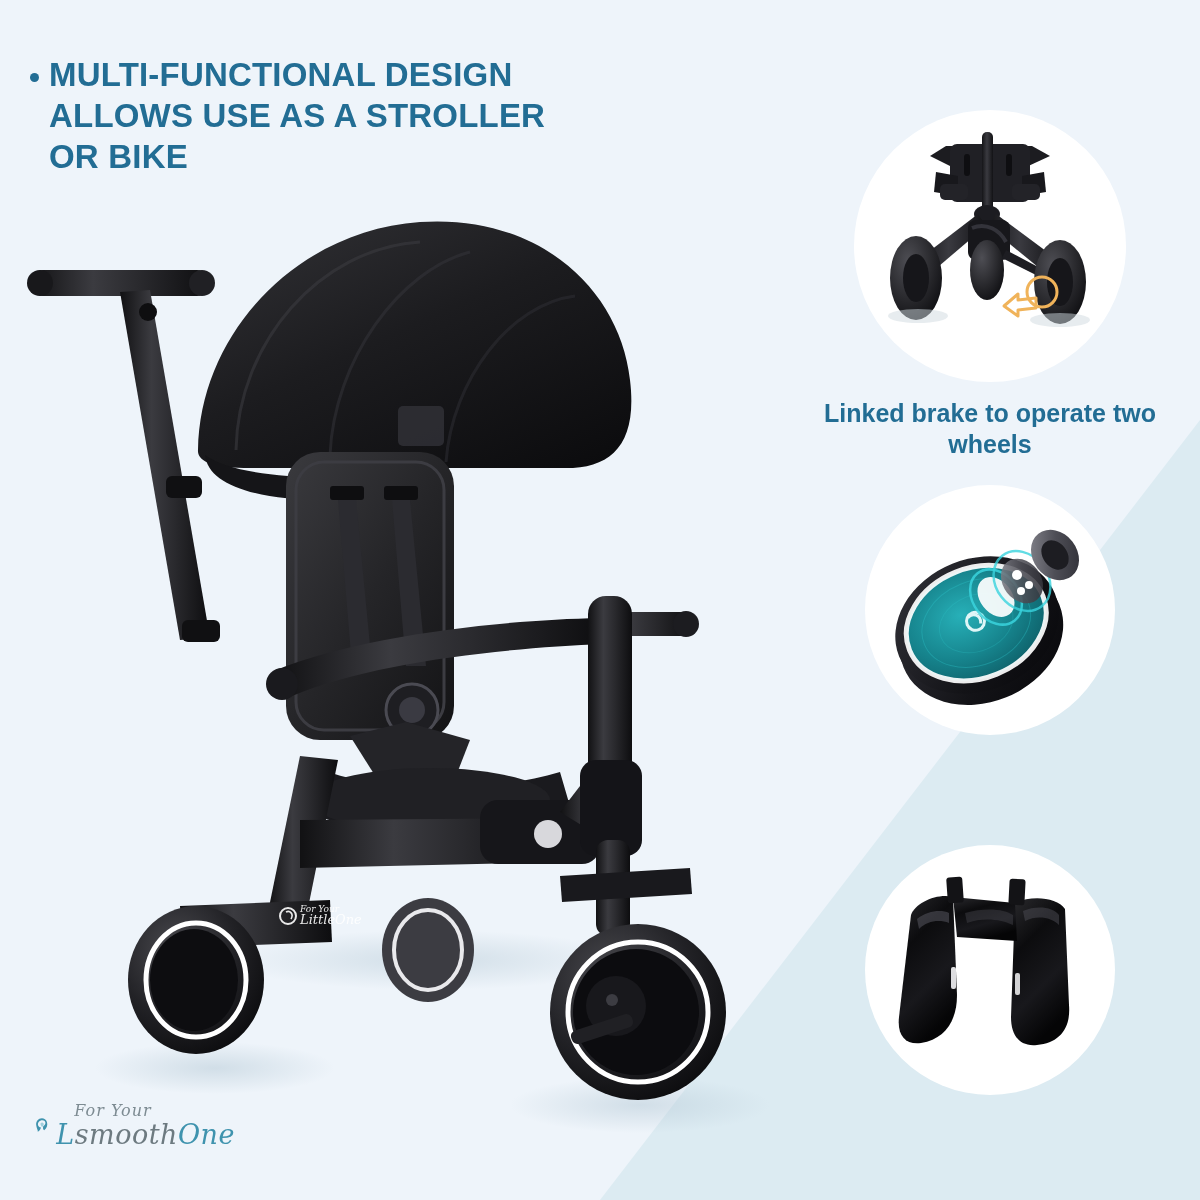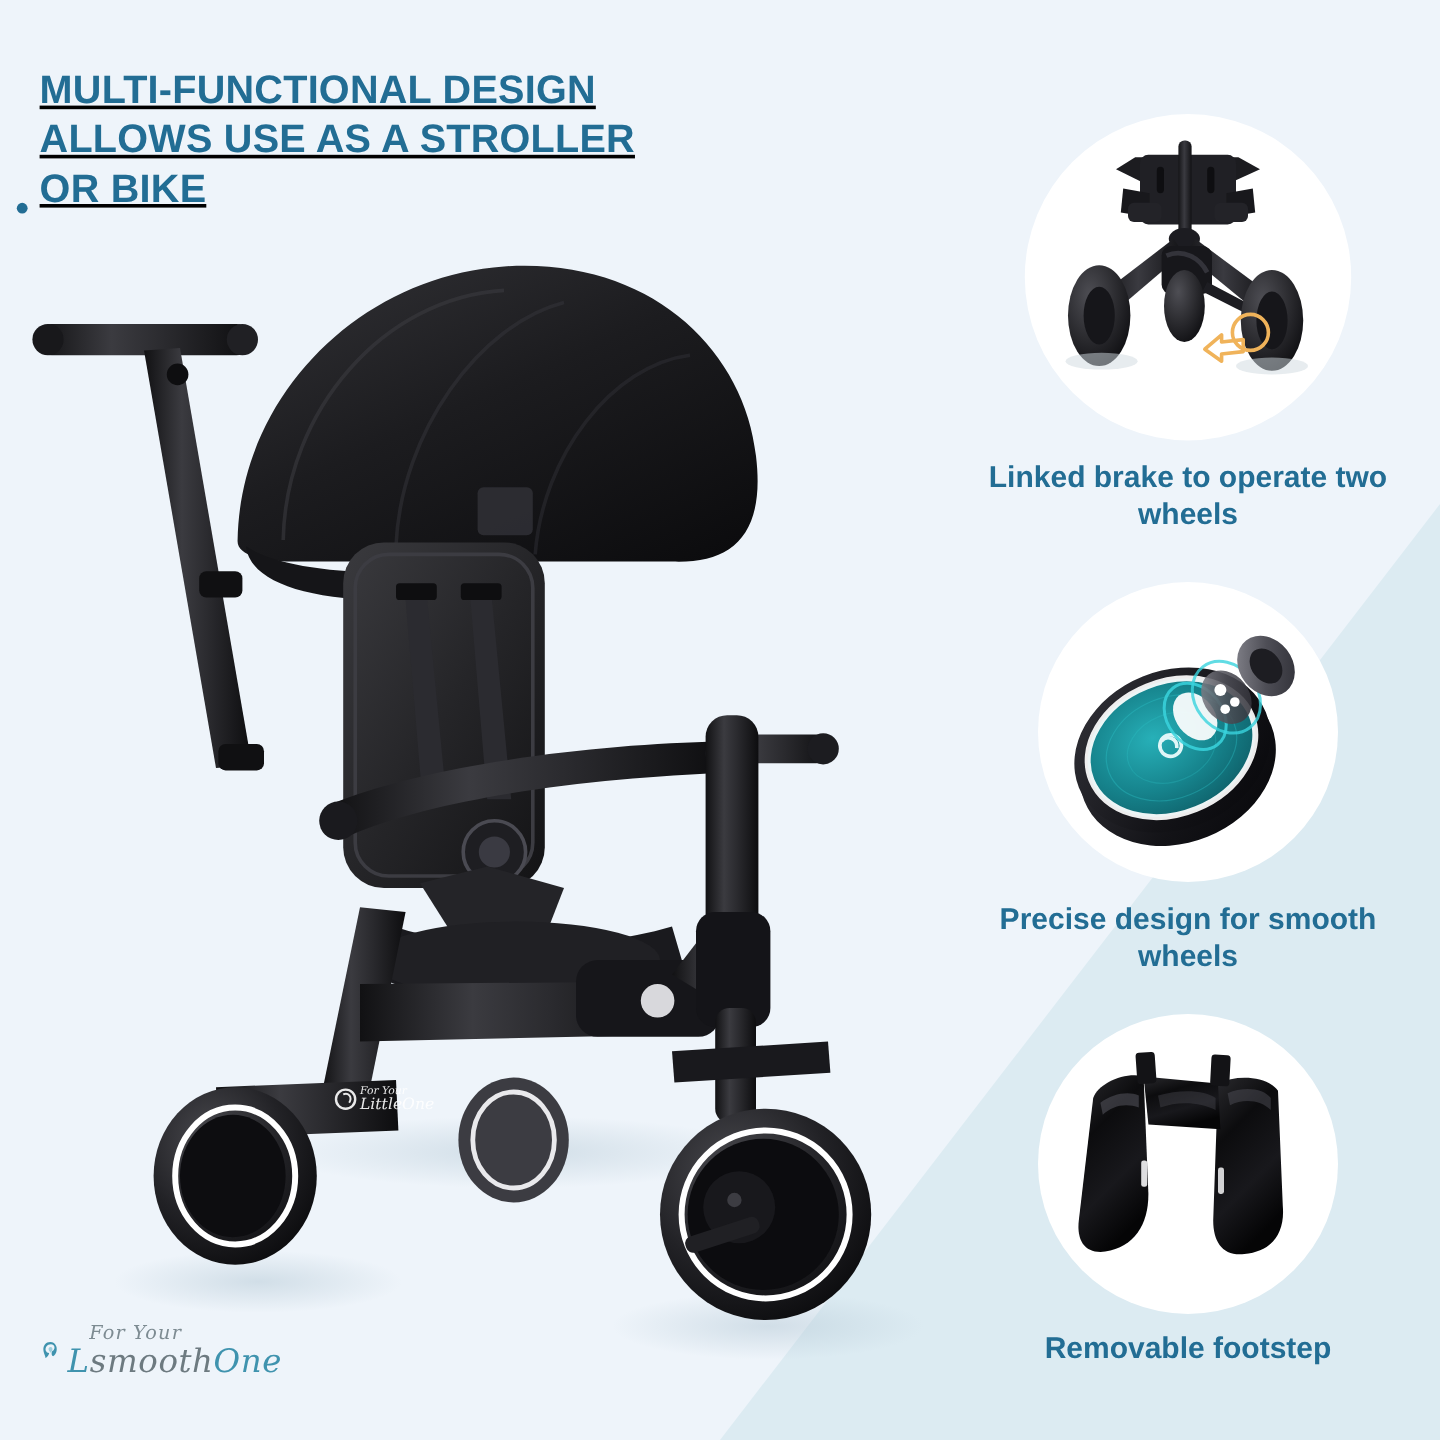--- a/index.html
+++ b/index.html
@@ -20,26 +20,25 @@
   }
   .diag-wedge {
     position:absolute; inset:0;
     background:#dcebf2;
     clip-path:polygon(1200px 420px, 1200px 1200px, 600px 1200px);
   }
 
   
   .headline {
     position:absolute;
-    left:14px; top:55px;
+    left:30px; top:55px;
     width:560px;
     display:flex;
-    align-items:flex-end;
+    align-items:flex-start;
     gap:10px;
-    text-decoration:underline;
   }
   .bullet-dot {
     width:9px; height:9px; border-radius:50%;
     background:#226d94;
     margin-top:18px;
     flex:0 0 auto;
   }
   .headline-text {
     color:#226d94;
     font-size:33px;
@@ -50,21 +49,21 @@
 
   
   .feature {
     position:absolute;
     left:790px;
     width:400px;
     display:flex;
     flex-direction:column;
     align-items:center;
   }
-  #feature-1 { top:95px; }
+  #feature-1 { top:110px; }
   #feature-2 { top:485px; }
   #feature-3 { top:845px; }
 
   .circle-frame {
     width:272px; height:272px;
     border-radius:50%;
     background:#ffffff;
     position:relative;
     overflow:hidden;
     display:flex;
@@ -360,21 +359,20 @@
           <circle cx="152" cy="90" r="5" fill="#ffffff"></circle>
           <circle cx="164" cy="100" r="4" fill="#ffffff"></circle>
           <circle cx="156" cy="106" r="4" fill="#ffffff"></circle>
         </g>
         <g>
           <ellipse cx="190" cy="70" rx="22" ry="27" transform="rotate(-38 190 70)" fill="url(#bearG)"></ellipse>
           <ellipse cx="190" cy="70" rx="12" ry="16" transform="rotate(-38 190 70)" fill="#1d1d22"></ellipse>
         </g>
       </svg>
     </div>
-    <div class="feature-caption">Precise design for smooth wheels</div>
   </div>
 
   <div class="feature" id="feature-3">
     <div class="circle-frame">
       <svg viewBox="0 0 250 250" width="250" height="250">
         <defs>
           <linearGradient id="footG" x1="0" y1="0" x2="0.4" y2="1">
             <stop offset="0%" stop-color="#2a2a2e"></stop>
             <stop offset="35%" stop-color="#0c0c0e"></stop>
             <stop offset="70%" stop-color="#18181c"></stop>
@@ -402,21 +400,20 @@
         <rect x="144" y="34" width="16" height="26" rx="3" fill="#131316" transform="rotate(3 152 47)"></rect>
 
         <rect x="86" y="122" width="5" height="22" rx="2" fill="#f4f4f6" opacity="0.9"></rect>
         <rect x="150" y="128" width="5" height="22" rx="2" fill="#f4f4f6" opacity="0.85"></rect>
 
         <path d="M52 74 C62 66 76 64 84 68 L84 78 C74 74 62 76 54 84 Z" fill="#55555e" opacity="0.55"></path>
         <path d="M158 66 C172 60 188 62 194 70 L194 80 C186 72 172 70 160 76 Z" fill="#55555e" opacity="0.45"></path>
         <path d="M100 68 C120 62 140 64 148 70 L148 80 C136 74 118 72 102 78 Z" fill="#4a4a52" opacity="0.4"></path>
       </svg>
     </div>
-    <div class="feature-caption">Removable footstep</div>
   </div>
 
   <div id="brand-logo">
     <svg width="58" height="66" viewBox="0 0 58 66">
       <path d="M30 4 C14 4 4 17 5 32 C6 47 14 56 12 62 C20 60 24 52 26 44
                C12 42 10 28 16 20 C22 12 36 10 42 16 C48 22 46 34 36 38
                C34 44 34 52 40 56 C52 48 56 32 52 20 C48 9 40 4 30 4 Z" fill="#3f93ae"></path>
       <path d="M31 22 C26 22 23 26 24 31 C25 36 29 38 31 43
                C34 38 38 35 38 30 C38 25 35 22 31 22 Z" fill="#9ecfdd"></path>
     </svg>

